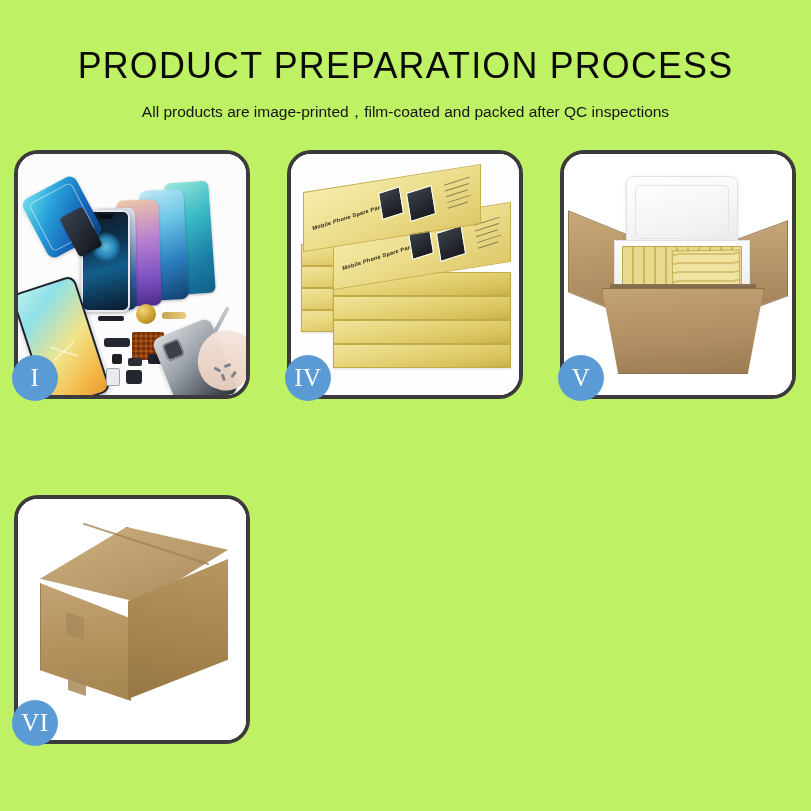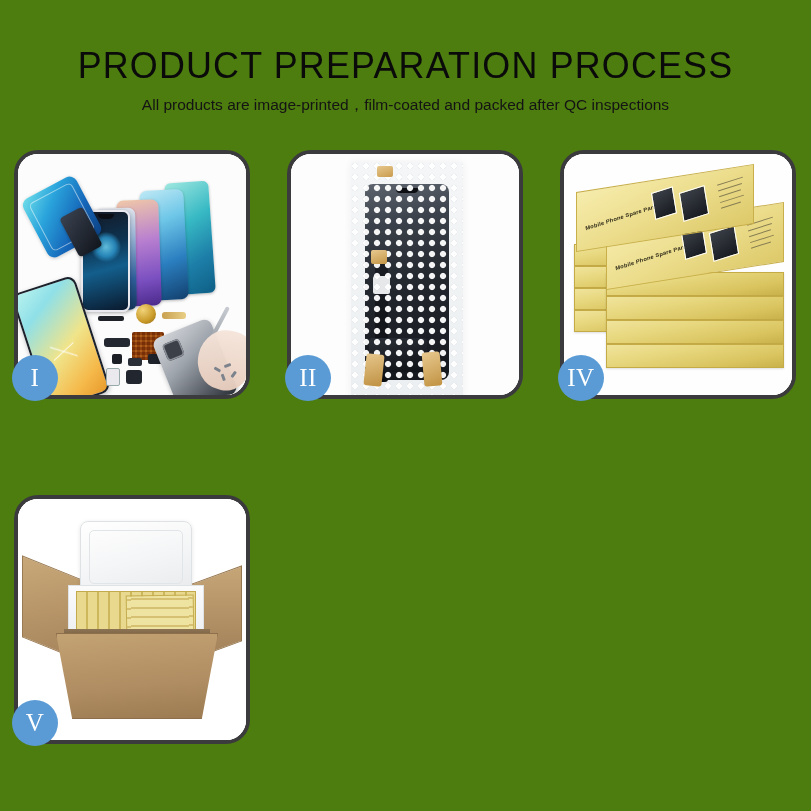--- a/index.html
+++ b/index.html
@@ -11,21 +11,21 @@
     width: 811px;
     height: 811px;
     font-family: "Liberation Sans", sans-serif;
     overflow: hidden;
     position: relative;
   }
   .page {
     width: 811px;
     height: 811px;
     position: relative;
-    background: #4d7c0f;
+    background: #bef264;
   }
 
   
   .header {
     text-align: center;
     padding-top: 44px;
   }
   .title {
     font-family: "Liberation Sans", sans-serif;
     font-size: 37px;
@@ -35,21 +35,21 @@
     line-height: 44px;
     white-space: nowrap;
     transform: scaleX(0.97);
   }
   .subtitle {
     font-family: "Liberation Sans", sans-serif;
     font-size: 15.5px;
     font-weight: 400;
     color: #141414;
     line-height: 22px;
-    margin-top: 6px;
+    margin-top: 13px;
     white-space: nowrap;
   }
 
   
   .grid {
     position: absolute;
     left: 14px;
     top: 150px;
     width: 783px;
     display: grid;
@@ -466,35 +466,20 @@
         <div class="screws">
             <i></i>
             <i></i>
             <i></i>
             <i></i>
           </div>
       </div>
       <div class="badge">I</div>
     </div>
 
-    <div class="panel">
-      <div class="panel-inner">
-        <div class="p2-bg"></div>
-        <div class="bubblepack">
-          <div class="inner-screen"></div>
-          <div class="flexcable"></div>
-          <div class="conn-blob"></div>
-          <div class="tape1"></div>
-          <div class="tape2"></div>
-          <div class="tape3"></div>
-          <div class="tape4"></div>
-        </div>
-      </div>
-      <div class="badge">II</div>
-    </div>
 
 
     <div class="panel">
       <div class="panel-inner">
         <div class="p4-bg"></div>
         <div class="gstack">
 
           <div class="gbox" style="left:10px; top:90px; width:106px; height:20px;"></div>
           <div class="gbox" style="left:10px; top:112px; width:106px; height:20px;"></div>
           <div class="gbox" style="left:10px; top:134px; width:106px; height:20px;"></div>
@@ -540,15 +525,27 @@
         <div class="foam-lid"></div>
         <div class="foam-rim"></div>
         <div class="gold-inside"></div>
         <div class="gold-inside2"></div>
         <div class="carton-inner-edge"></div>
         <div class="carton-front"></div>
       </div>
       <div class="badge">V</div>
     </div>
 
+    <div class="panel">
+      <div class="panel-inner">
+        <div class="p6-bg"></div>
+        <div class="c6-top"></div>
+        <div class="c6-seam"></div>
+        <div class="c6-left"></div>
+        <div class="c6-right"></div>
+        <div class="c6-tape1"></div>
+        <div class="c6-tape2"></div>
+      </div>
+      <div class="badge">VI</div>
+    </div>
 
   </div>
 </div>
 
 </body></html>

